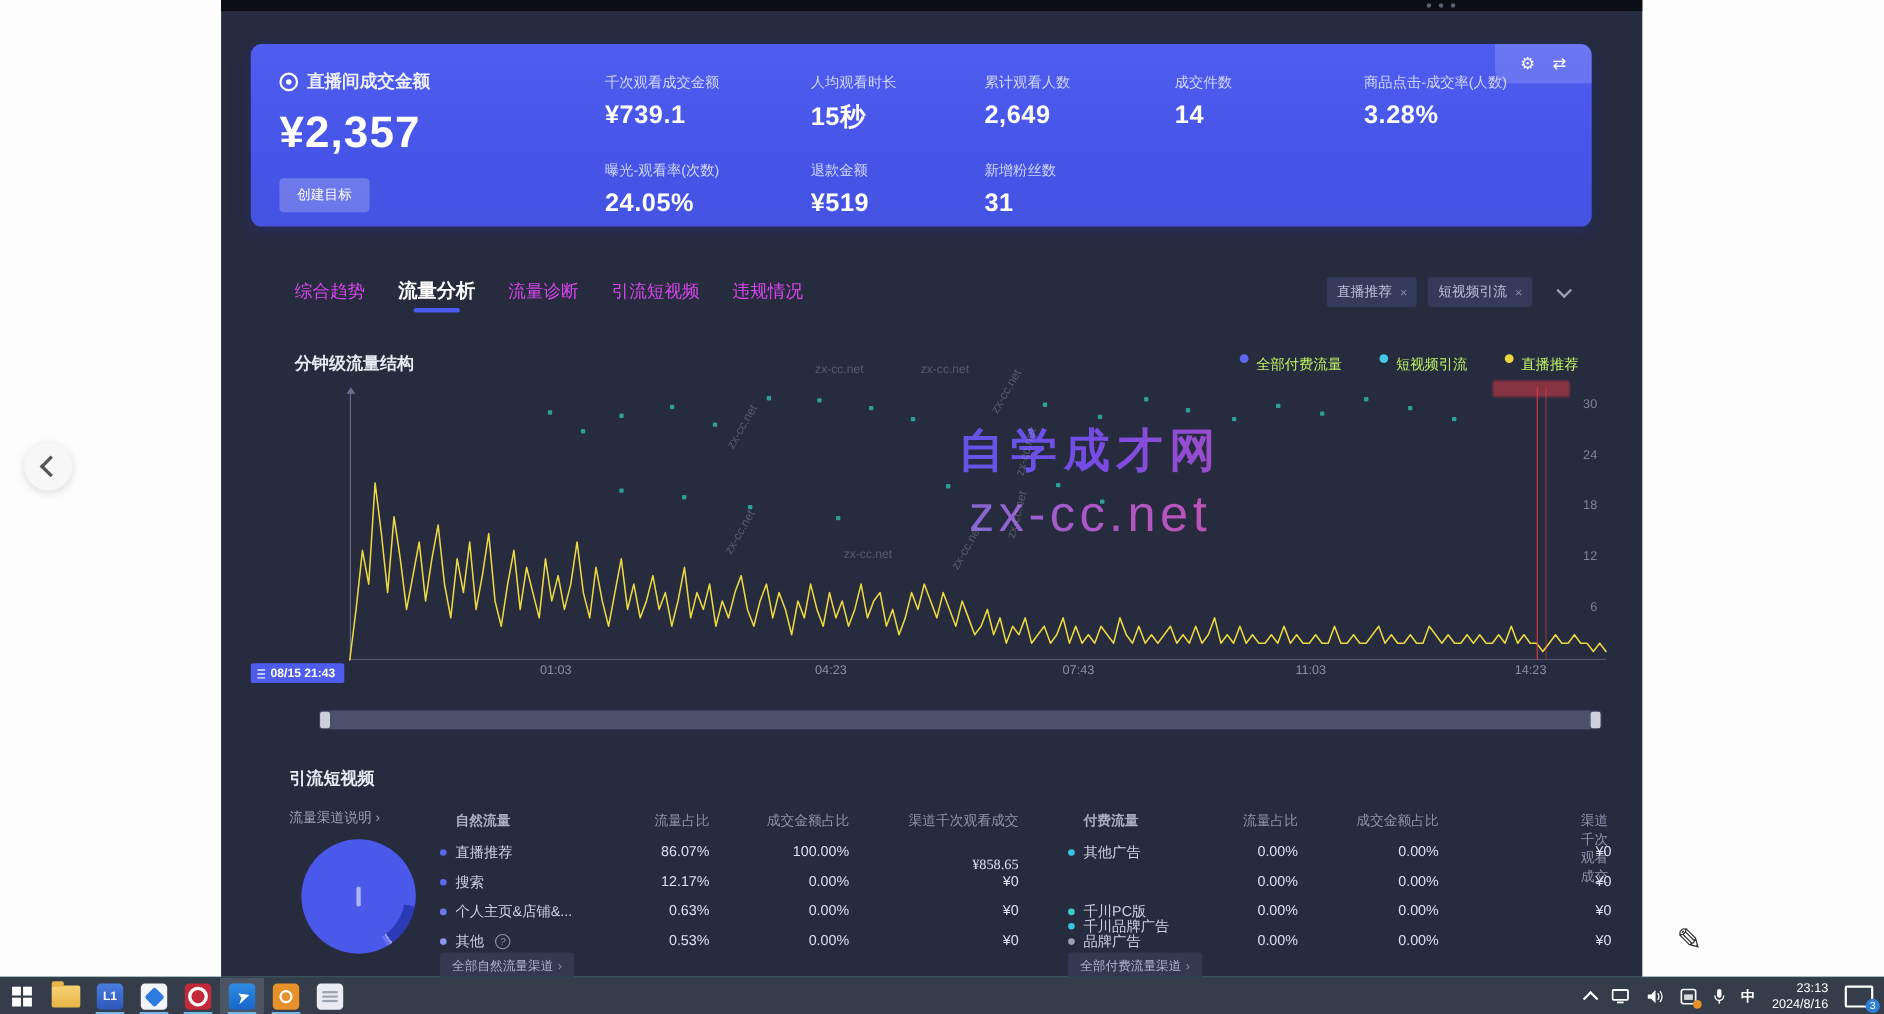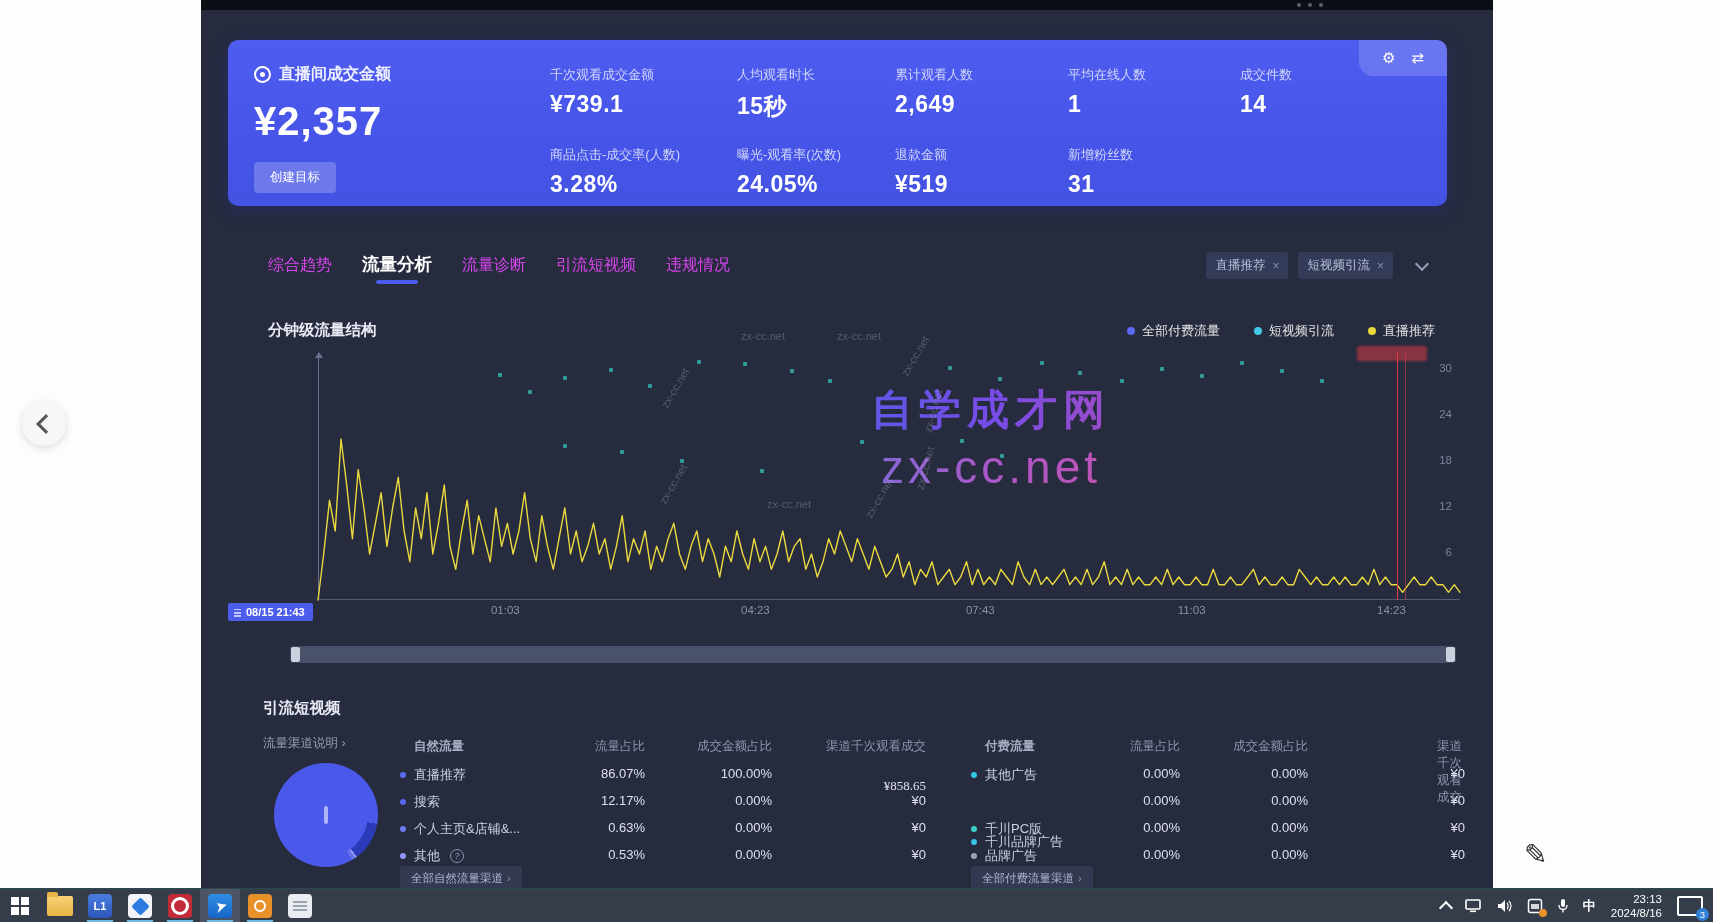--- a/index.html
+++ b/index.html
@@ -46,21 +46,21 @@
   .filter-tags{right:66px;top:252px;display:flex;gap:10px;align-items:center;}
   .tag{background:#343b58;border-radius:3px;padding:5px 9px;font-size:12.5px;color:#b9c0da;display:flex;gap:7px;align-items:center;}
   .tag .x{color:#868ead;font-size:12px;}
   .dd-chevron{width:8px;height:8px;border-right:2px solid #9aa1b8;border-bottom:2px solid #9aa1b8;
               transform:rotate(45deg);margin-left:14px;margin-top:-4px;}
 
   
   .sec-title{color:#e8ebf4;font-size:15.5px;font-weight:700;}
   .minute-title{left:67px;top:320px;}
   .legend{right:58px;top:322px;display:flex;gap:34px;}
-  .legend-item{display:flex;align-items:center;gap:7px;color:#e5e5e5;font-size:13px;}
+  .legend-item{display:flex;align-items:flex-start;gap:7px;color:#bef264;font-size:13px;}
   .legend-item .dot{width:8px;height:8px;border-radius:50%;display:inline-block;}
 
   .plot{left:117px;top:358px;width:1142px;height:242px;}
   .plot svg{position:absolute;left:0;top:0;width:100%;height:100%;overflow:visible;}
   .y-axis{position:absolute;left:0;top:-4px;bottom:0;width:1px;background:#6a7190;}
   .y-axis::before{content:"";position:absolute;left:-3.5px;top:-6px;border:4px solid transparent;border-bottom:6px solid #6a7190;}
   .x-axis{position:absolute;left:0;right:0;bottom:0;height:1px;background:#545b76;}
   .y-ticks span{position:absolute;right:8px;width:30px;text-align:right;color:#7e8499;font-size:11.5px;}
   .s-dot{position:absolute;width:4px;height:4px;border-radius:1px;margin:-2px;opacity:.85;}
   .event-line{position:absolute;top:-6px;bottom:0;width:7px;border-left:1.5px solid rgba(232,62,72,.85);
@@ -179,24 +179,20 @@
           <div class="m-label">千次观看成交金额</div>
           <div class="m-value">¥739.1</div>
         </div>
       <div class="metric">
           <div class="m-label">人均观看时长</div>
           <div class="m-value">15秒</div>
         </div>
       <div class="metric">
           <div class="m-label">累计观看人数</div>
           <div class="m-value">2,649</div>
-        </div>
-      <div class="metric">
-          <div class="m-label">平均在线人数</div>
-          <div class="m-value">1</div>
         </div>
       <div class="metric">
           <div class="m-label">成交件数</div>
           <div class="m-value">14</div>
         </div>
       <div class="metric">
           <div class="m-label">商品点击-成交率(人数)</div>
           <div class="m-value">3.28%</div>
         </div>
       <div class="metric">

